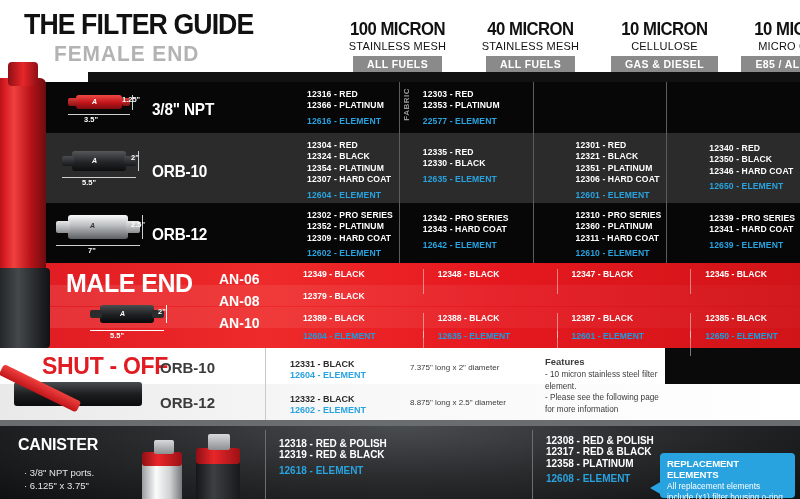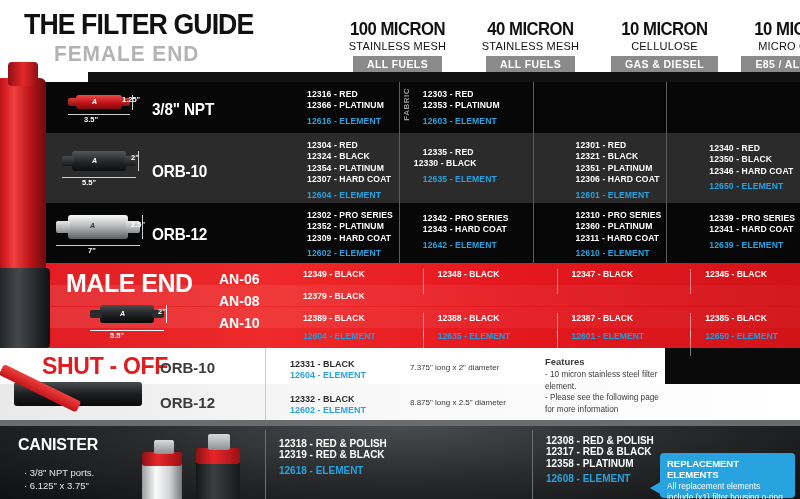--- a/index.html
+++ b/index.html
@@ -167,21 +167,21 @@
       </div>
       <div class="cell nb">
         <div class="pn">12316 - RED</div>
         <div class="pn">12366 - PLATINUM</div>
         <div class="pn el sp">12616 - ELEMENT</div>
       </div>
       <div class="cell">
         <div class="fabric">FABRIC</div>
         <div class="pn" style="margin-left:9px">12303 - RED</div>
         <div class="pn" style="margin-left:9px">12353 - PLATINUM</div>
-        <div class="pn el sp" style="margin-left:9px">12603 - ELEMENT</div>
+        <div class="pn el sp" style="margin-left:9px">22577 - ELEMENT</div>
       </div>
       <div class="cell"></div>
       <div class="cell"></div>
     </div>
 
     <div class="row r-dark2" style="height:70px">
       <div class="lab">
         <div class="prod" style="left:62px;top:18px;width:74px;height:20px;">
           <div class="body-h" style="left:10px;top:0;width:54px;height:20px;
                background:linear-gradient(180deg,#55585b,#232527 55%,#0c0d0e);"></div>
@@ -200,21 +200,21 @@
       <div class="cell nb">
         <div class="pn">12304 - RED</div>
         <div class="pn">12324 - BLACK</div>
         <div class="pn">12354 - PLATINUM</div>
         <div class="pn">12307 - HARD COAT</div>
         <div class="pn el sp">12604 - ELEMENT</div>
         <div class="pn el">12614 - CRIMP ELEMENT</div>
       </div>
       <div class="cell" style="padding-top:14px">
         <div class="pn" style="margin-left:9px">12335 - RED</div>
-        <div class="pn" style="margin-left:0">12330 - BLACK</div>
+        <div class="pn" style="margin-left:9px">12330 - BLACK</div>
         <div class="pn el sp" style="margin-left:9px">12635 - ELEMENT</div>
       </div>
       <div class="cell">
         <div class="pn">12301 - RED</div>
         <div class="pn">12321 - BLACK</div>
         <div class="pn">12351 - PLATINUM</div>
         <div class="pn">12306 - HARD COAT</div>
         <div class="pn el sp">12601 - ELEMENT</div>
       </div>
       <div class="cell" style="padding-top:10px">

